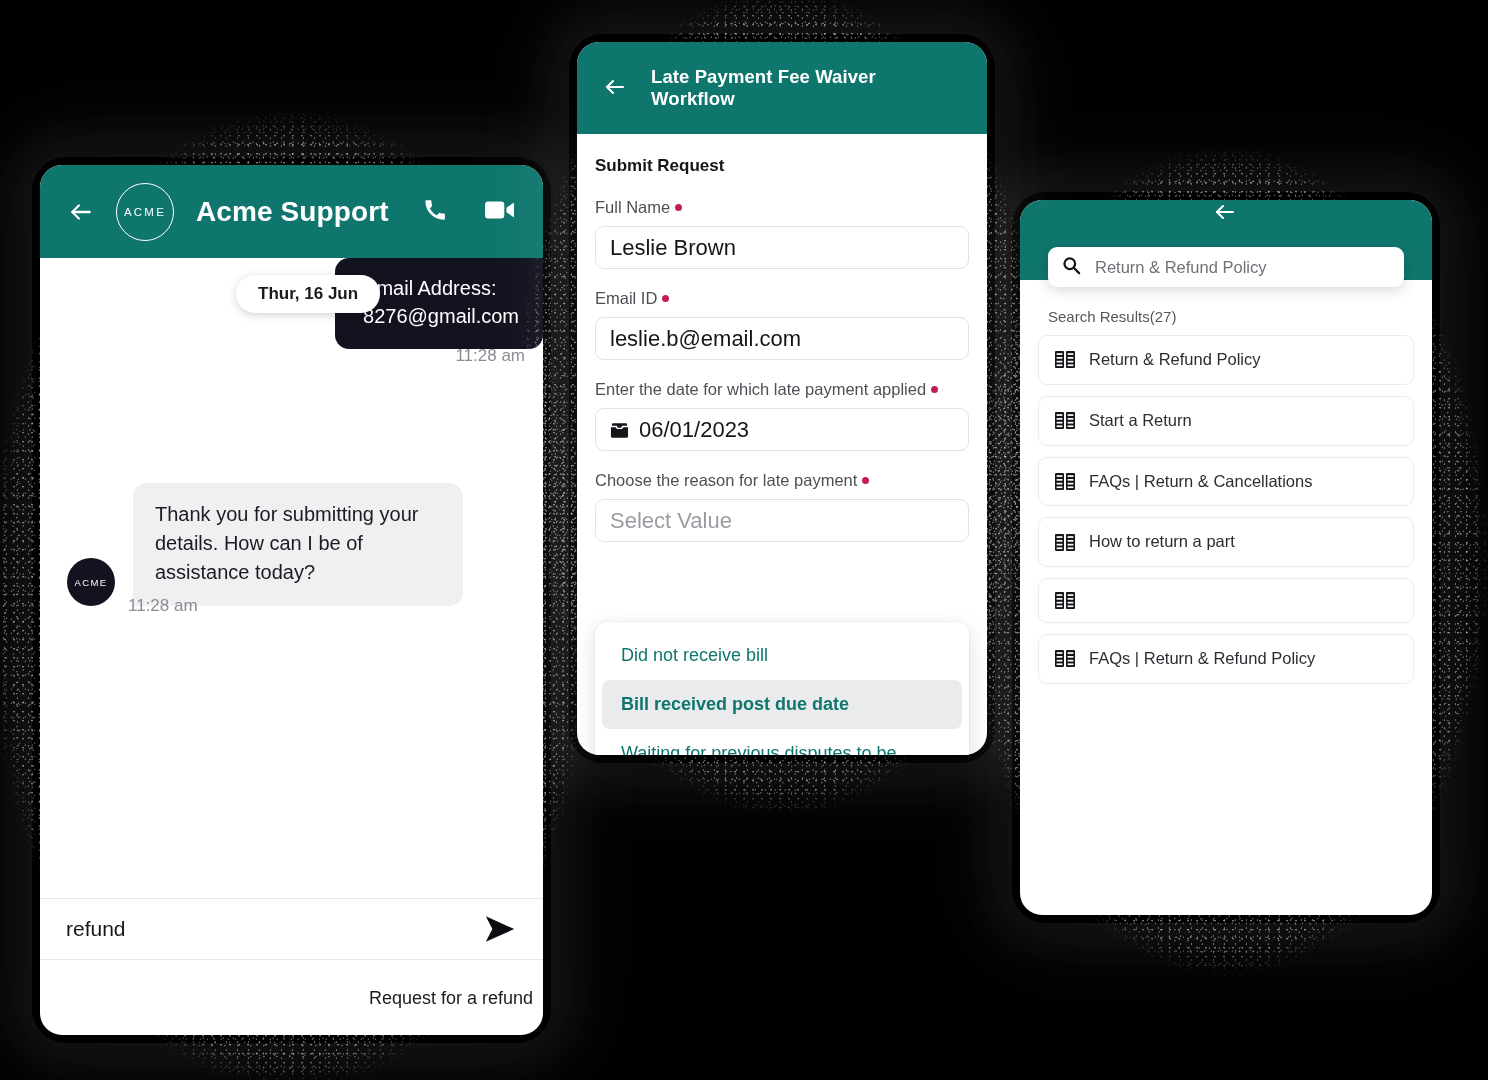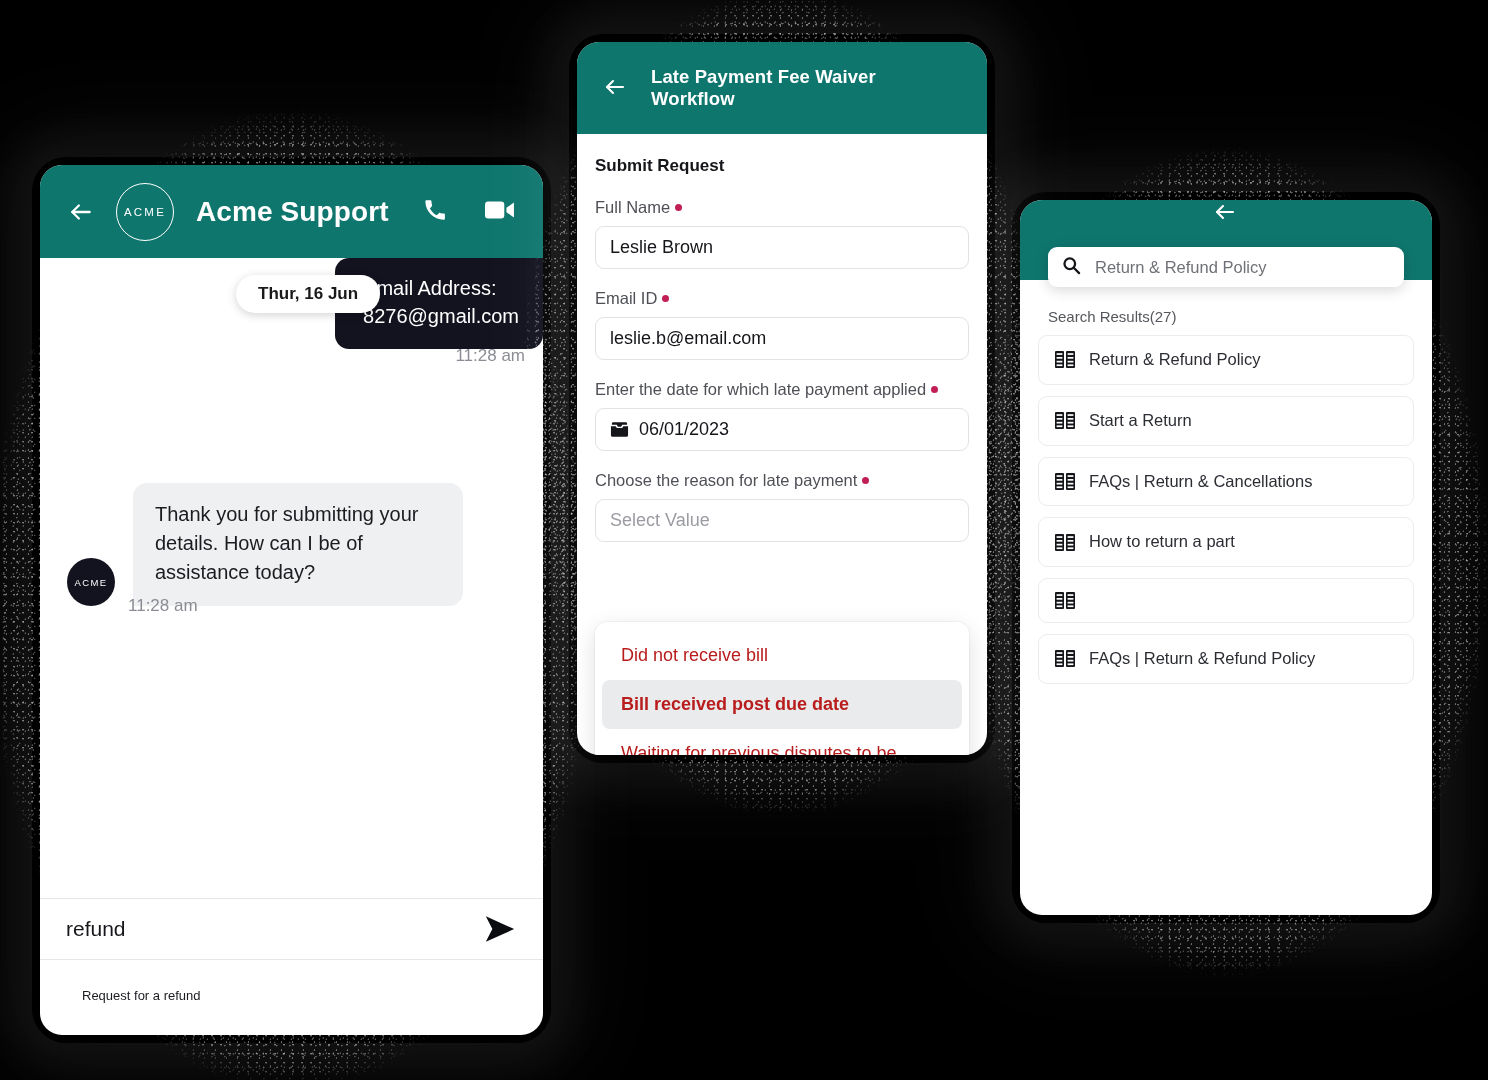--- a/index.html
+++ b/index.html
@@ -103,49 +103,50 @@
 
   .composer {
     height: 62px; border-top: 1px solid #e6e7e9; border-bottom: 1px solid #e6e7e9;
     display: flex; align-items: center; padding: 0 26px;
   }
   .composer-text { font-size: 21px; color: #16171b; }
   .send-btn { margin-left: auto; width: 34px; height: 34px; }
 
   .sugg-list { padding: 10px 0 0 0; }
   .sugg-item {
-    font-size: 13px; color: #1b1c20;
+    font-size: 18px; color: #1b1c20;
     padding: 18px 0 18px 32px;
     margin: 0 10px;
     border-radius: 8px;
+    text-align: right;
   }
 
   
   #phone2 { left: 577px; top: 42px; width: 410px; height: 713px; }
   #phone2 .topbar { height: 92px; padding: 0 26px; gap: 22px; }
   #phone2 .topbar-title { font-size: 18.5px; }
   .form-area { padding: 22px 18px 0 18px; position: relative; }
   .form-h { font-size: 17px; font-weight: bold; color: #15161a; margin-bottom: 22px; }
   .field-label { font-size: 16.5px; color: #4e5056; margin-bottom: 9px; }
   .req-dot { display: inline-block; width: 7px; height: 7px; border-radius: 50%; background: #c21e56; vertical-align: 2px; margin-left: 5px; }
   .input-box {
     height: 43px; border: 1.3px solid #e1e2e5; border-radius: 9px;
     display: flex; align-items: center; padding: 0 14px; gap: 10px;
-    font-size: 18px; color: #15161a; background: #fff;
+    font-size: 22px; color: #15161a; background: #fff;
     margin-bottom: 20px;
   }
   .input-box.placeholder { color: #9a9ca2; }
   .cal-icon { width: 19px; height: 19px; flex: 0 0 auto; }
   .dropdown {
     position: absolute; left: 18px; right: 18px; top: 488px;
     background: #ffffff; border-radius: 12px;
     box-shadow: 0 6px 22px rgba(0,0,0,.13), 0 0 0 1px rgba(0,0,0,.035);
     padding: 9px 0;
   }
-  .dd-item { font-size: 18px; color: #b91c1c; padding: 14px 0 14px 19px; margin: 0 7px; border-radius: 8px; }
+  .dd-item { font-size: 18px; color: #0f766e; padding: 14px 0 14px 19px; margin: 0 7px; border-radius: 8px; }
   .dd-item.active { background: #eaebec; font-weight: bold; }
 
   
   #phone3 { left: 1020px; top: 200px; width: 412px; height: 715px; }
   #phone3 .topbar { height: 80px; padding: 0 26px; gap: 22px; flex-direction: column; }
   #phone3 .topbar-title { font-size: 18.5px; }
   .faq-area { position: relative; padding: 0 18px; }
   .search-box {
     position: absolute; left: 28px; right: 28px; top: -33px;
     height: 40px; background: #ffffff; border-radius: 9px;

